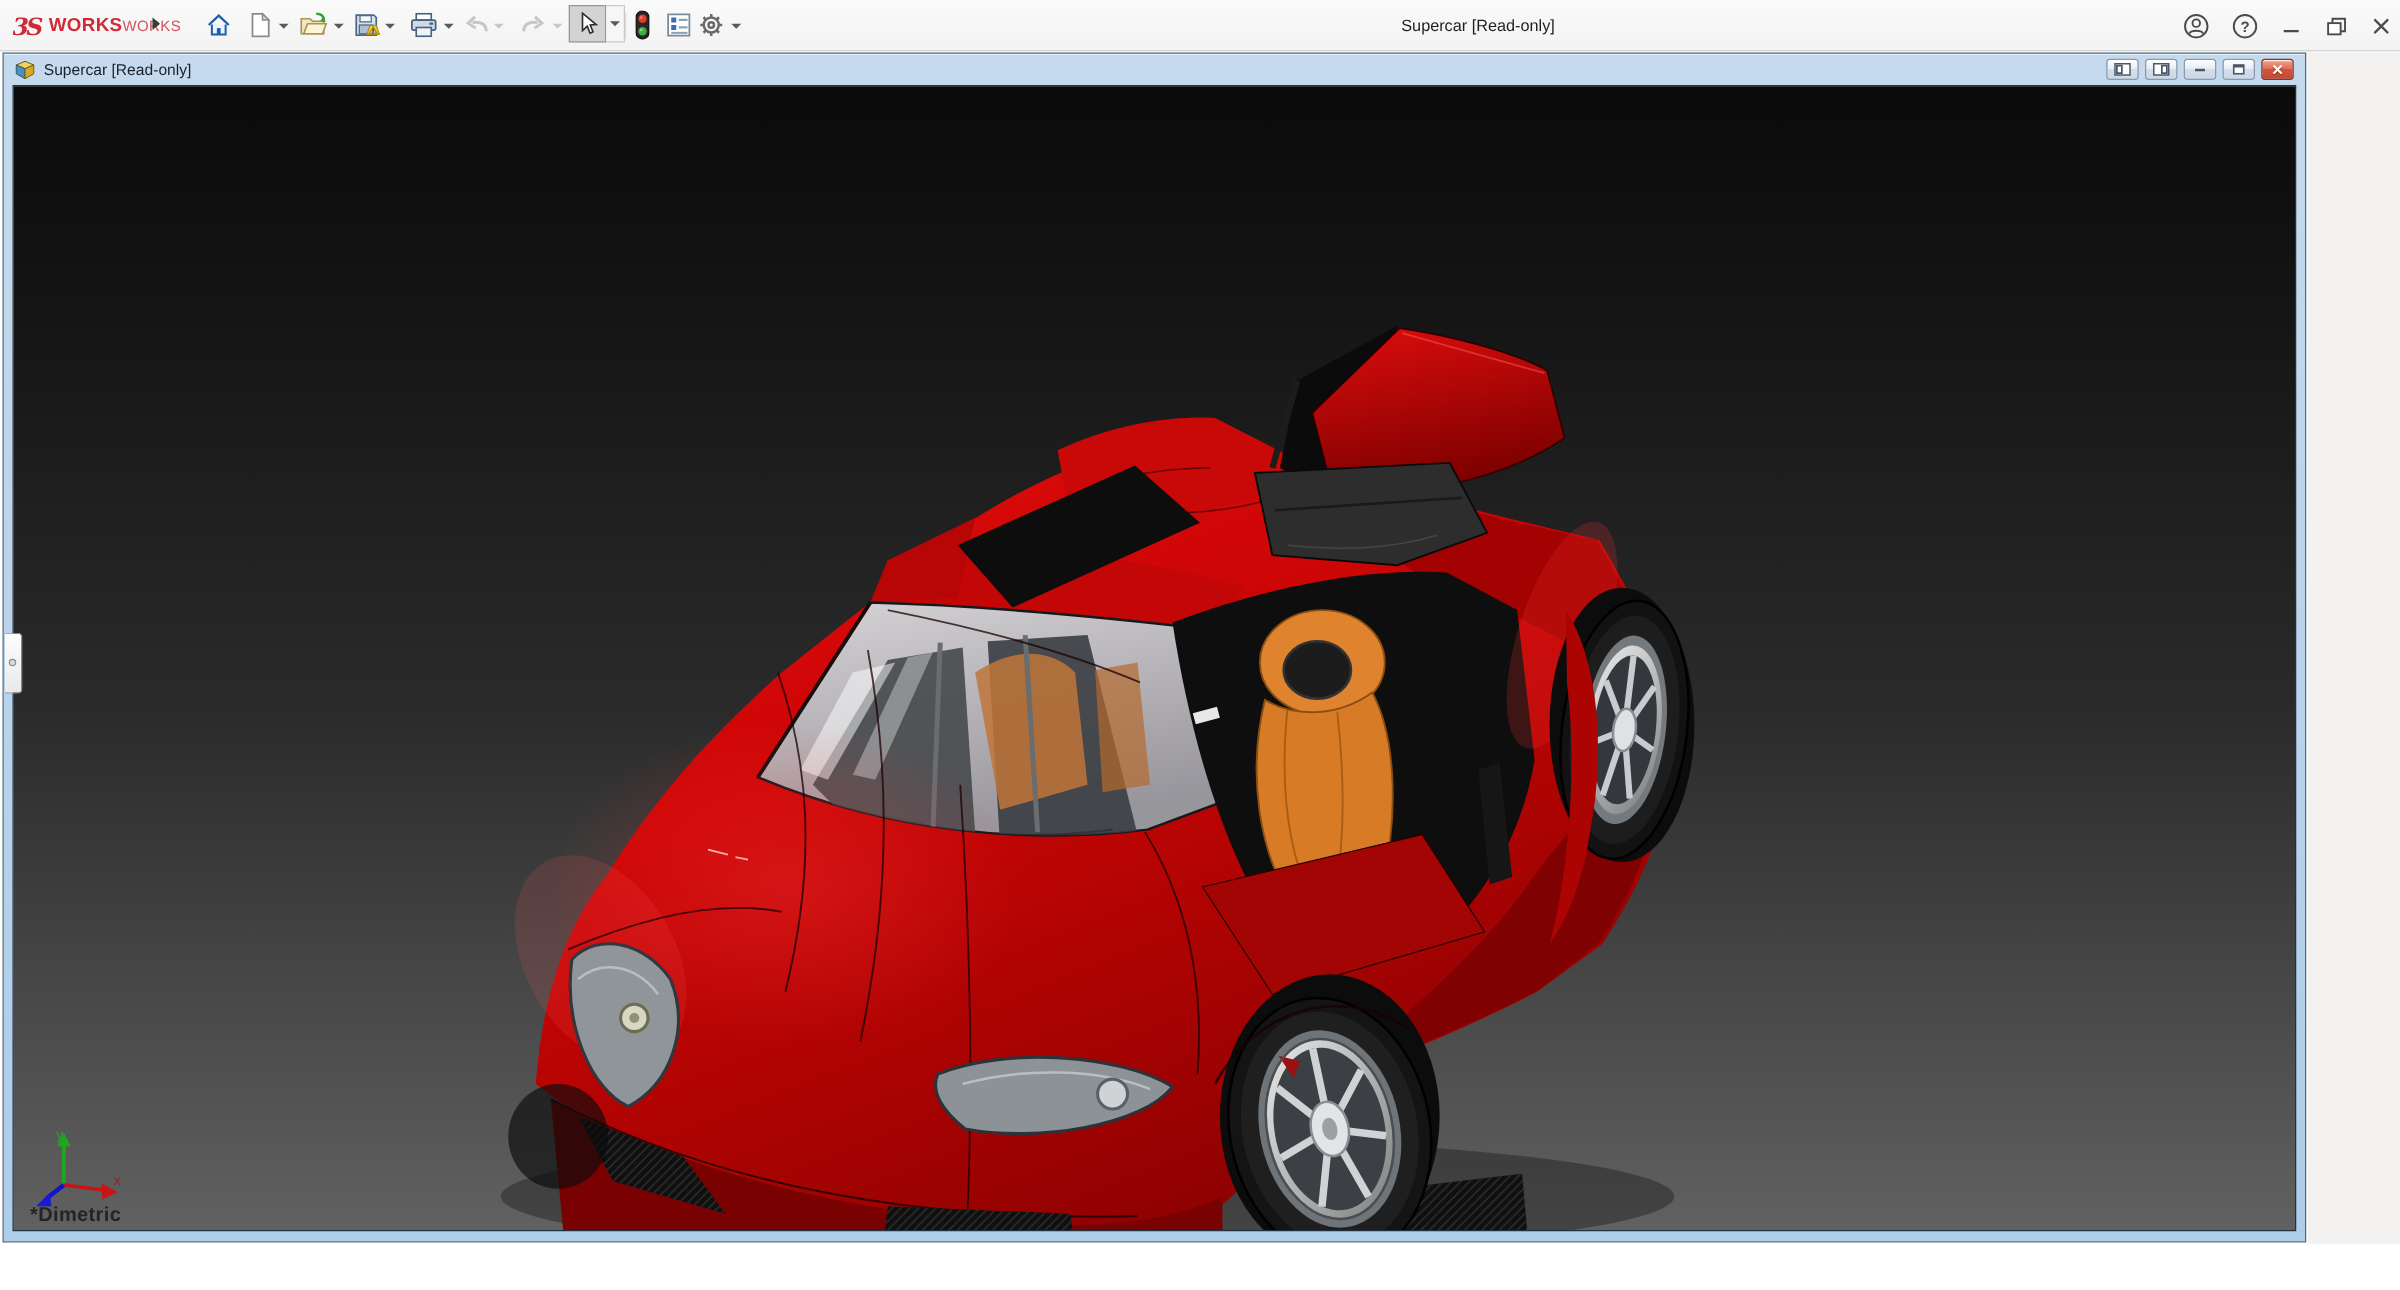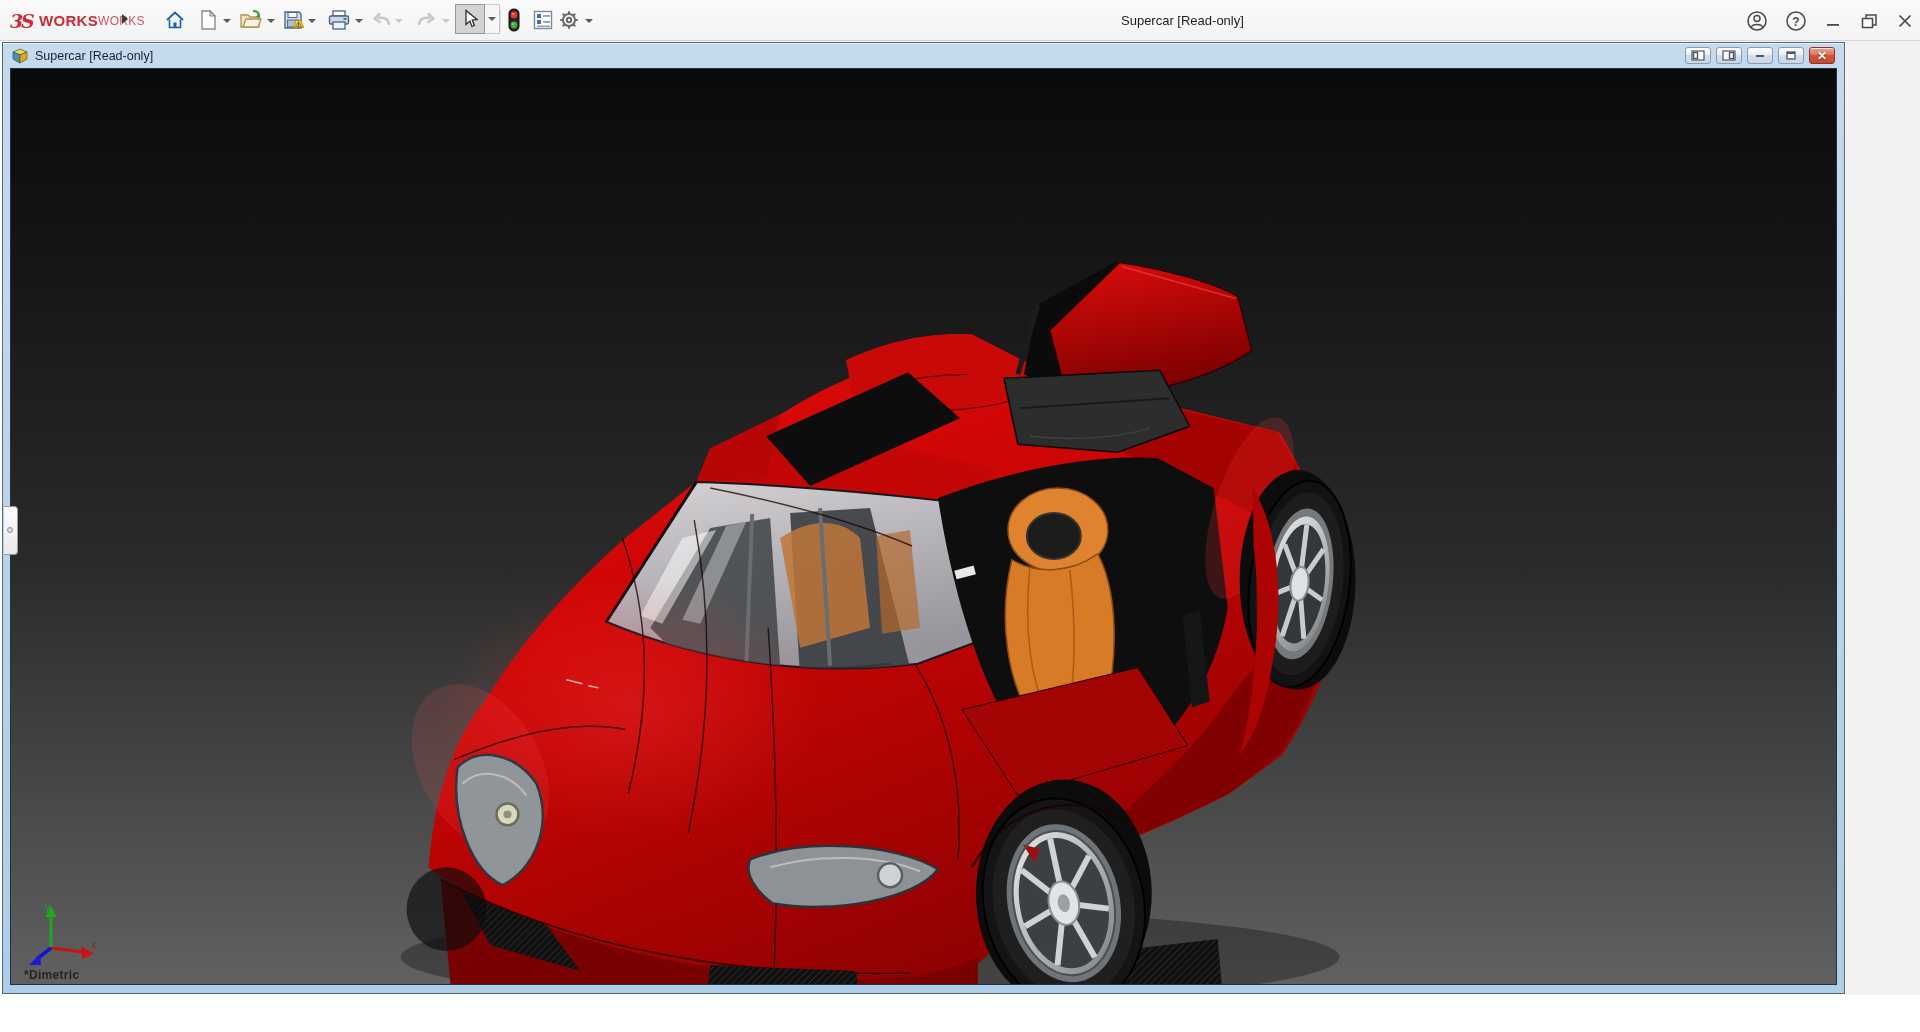--- a/index.html
+++ b/index.html
@@ -51,21 +51,21 @@
     background:linear-gradient(180deg,#0a0a0a 0%,#161616 22%,#2b2b2b 55%,#4b4b4b 82%,#616161 100%); }
   .car-svg { position:absolute; left:0; top:0; width:100%; height:100%; }
 
   .panel-tab { position:absolute; left:1px; top:463px; width:14px; height:49px; z-index:5;
     background:linear-gradient(#fdfdfd,#e9e9e9); border:1px solid #9a9a9a; border-left:none;
     border-radius:0 4px 4px 0; cursor:pointer; }
   .panel-tab .dot { position:absolute; left:3px; top:20px; width:6px; height:6px; border-radius:50%;
     border:1px solid #8e8e8e; background:#dcdcdc; }
 
   .triad { position:absolute; left:16px; bottom:16px; }
-  .view-label { position:absolute; left:13px; bottom:2px; font-size:12px; font-weight:600;
+  .view-label { position:absolute; left:13px; bottom:2px; font-size:16px; font-weight:600;
     color:#242424; letter-spacing:.3px; }
 </style>
 </head>
 <body>
 
 <div class="topbar">
   <div class="brand">
     <svg width="26" height="24" viewBox="0 0 26 24">
       <text x="0" y="19" font-size="19" font-style="italic" font-weight="bold" fill="#cf2a36" font-family="DejaVu Serif, serif">3</text>
       <text x="11" y="19" font-size="19" font-style="italic" font-weight="bold" fill="#cf2a36" font-family="DejaVu Serif, serif">S</text>

